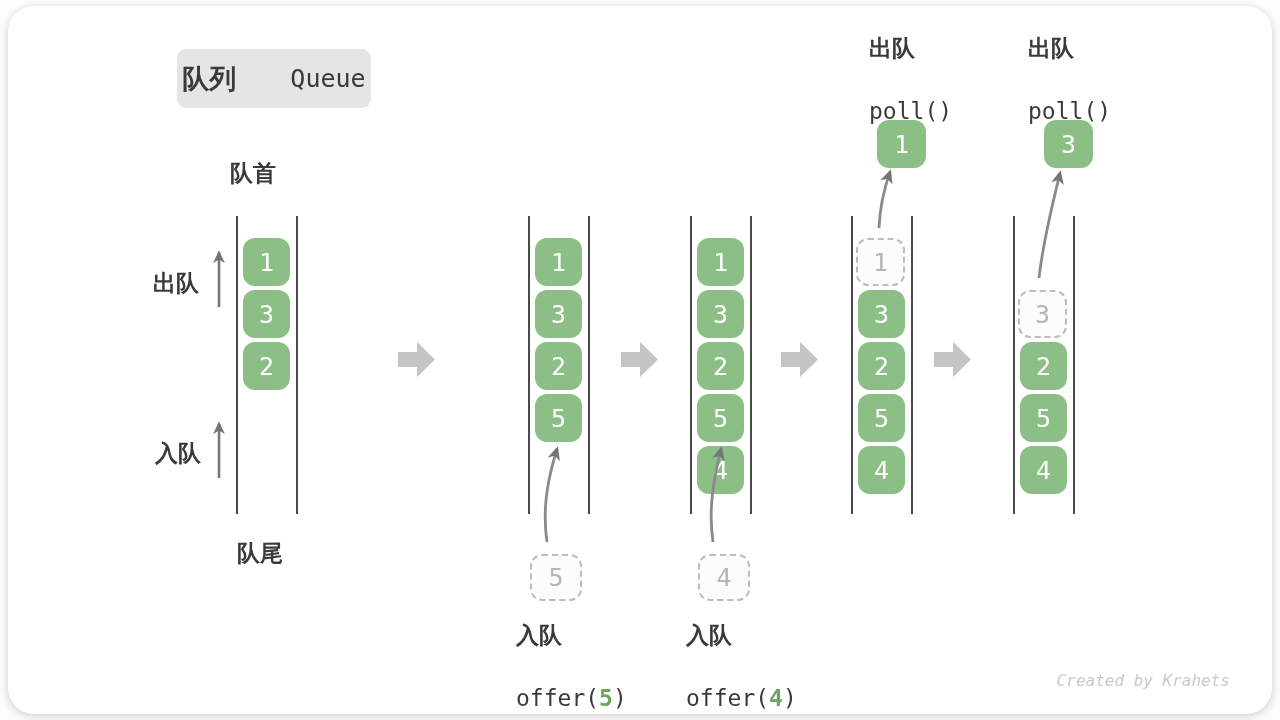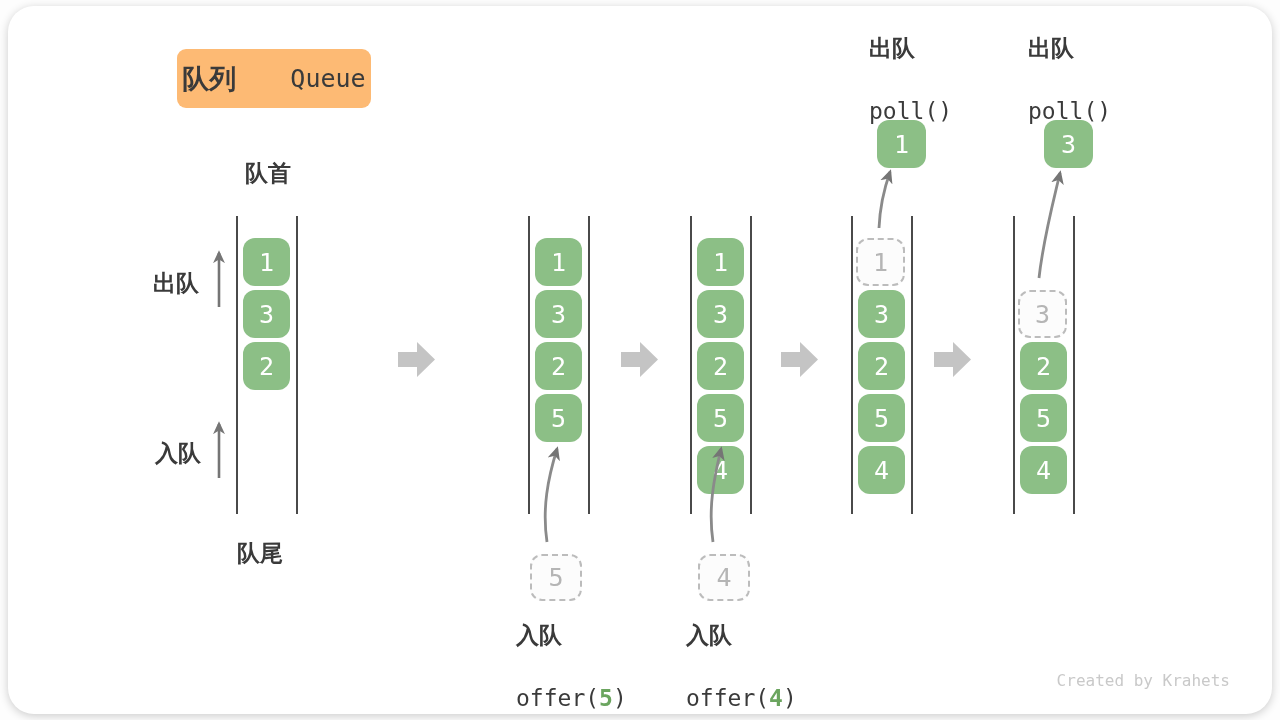--- a/index.html
+++ b/index.html
@@ -8,21 +8,21 @@
     font-family:"Liberation Sans", sans-serif;color:#3a3a3a;
   }
   #card{
     position:absolute;left:8px;top:6px;right:8px;bottom:6px;
     background:#ffffff;border-radius:26px;
     box-shadow:0 2px 10px rgba(0,0,0,0.20);
   }
   
   .title-box{
     position:absolute;left:169px;top:43px;width:194px;height:59px;
-    background:#fdba74;border-radius:9px;
+    background:#e5e5e5;border-radius:9px;
     display:flex;align-items:center;justify-content:center;gap:10px;
   }
   .title-zh{font-size:27px;font-weight:700;color:#3a3a3a;}
   .title-en{font-family:"DejaVu Sans Mono", monospace;font-size:25px;color:#3a3a3a;margin-left:44px;}
   
   .zh-label{position:absolute;font-size:23px;font-weight:700;color:#3a3a3a;}
   .center86{width:86px;text-align:center;}
   
   .queue{
     position:absolute;top:210px;height:298px;width:58px;
@@ -51,36 +51,36 @@
     width:48px;height:43px;
   }
   
   .op-label{position:absolute;line-height:1.0;}
   .op-zh{font-size:23px;font-weight:700;color:#3a3a3a;margin-bottom:9px;}
   .op-code{font-family:"DejaVu Sans Mono", monospace;font-size:23px;color:#3a3a3a;margin-top:40px;}
   .op-code .arg{color:#6BA55F;font-weight:700;}
   
   .watermark{
     position:absolute;right:42px;bottom:24px;
-    font-family:"DejaVu Sans Mono", monospace;font-size:16px;color:#c9c9c9;
+    font-family:"DejaVu Sans Mono", monospace;font-size:16px;color:#c9c9c9;font-style:italic;
   }
   svg.overlay{position:absolute;left:0;top:0;pointer-events:none;}
 </style>
 </head>
 <body>
 
 <div id="canvas">
   <div id="card">
 
     <div class="title-box">
       <span class="title-zh">队列</span>
       <span class="title-en">Queue</span>
     </div>
 
-    <div class="zh-label center86" style="left:217px;top:152px;">队首</div>
+    <div class="zh-label center86" style="left:202px;top:152px;">队首</div>
     <div class="zh-label center86" style="left:209px;top:532px;">队尾</div>
     <div class="zh-label" style="left:145px;top:262px;">出队</div>
     <div class="zh-label" style="left:147px;top:432px;">入队</div>
 
     <div class="queue" style="left:228px;">
       <div class="cell s0">1</div>
       <div class="cell s1">3</div>
       <div class="cell s2">2</div>
     </div>
 

